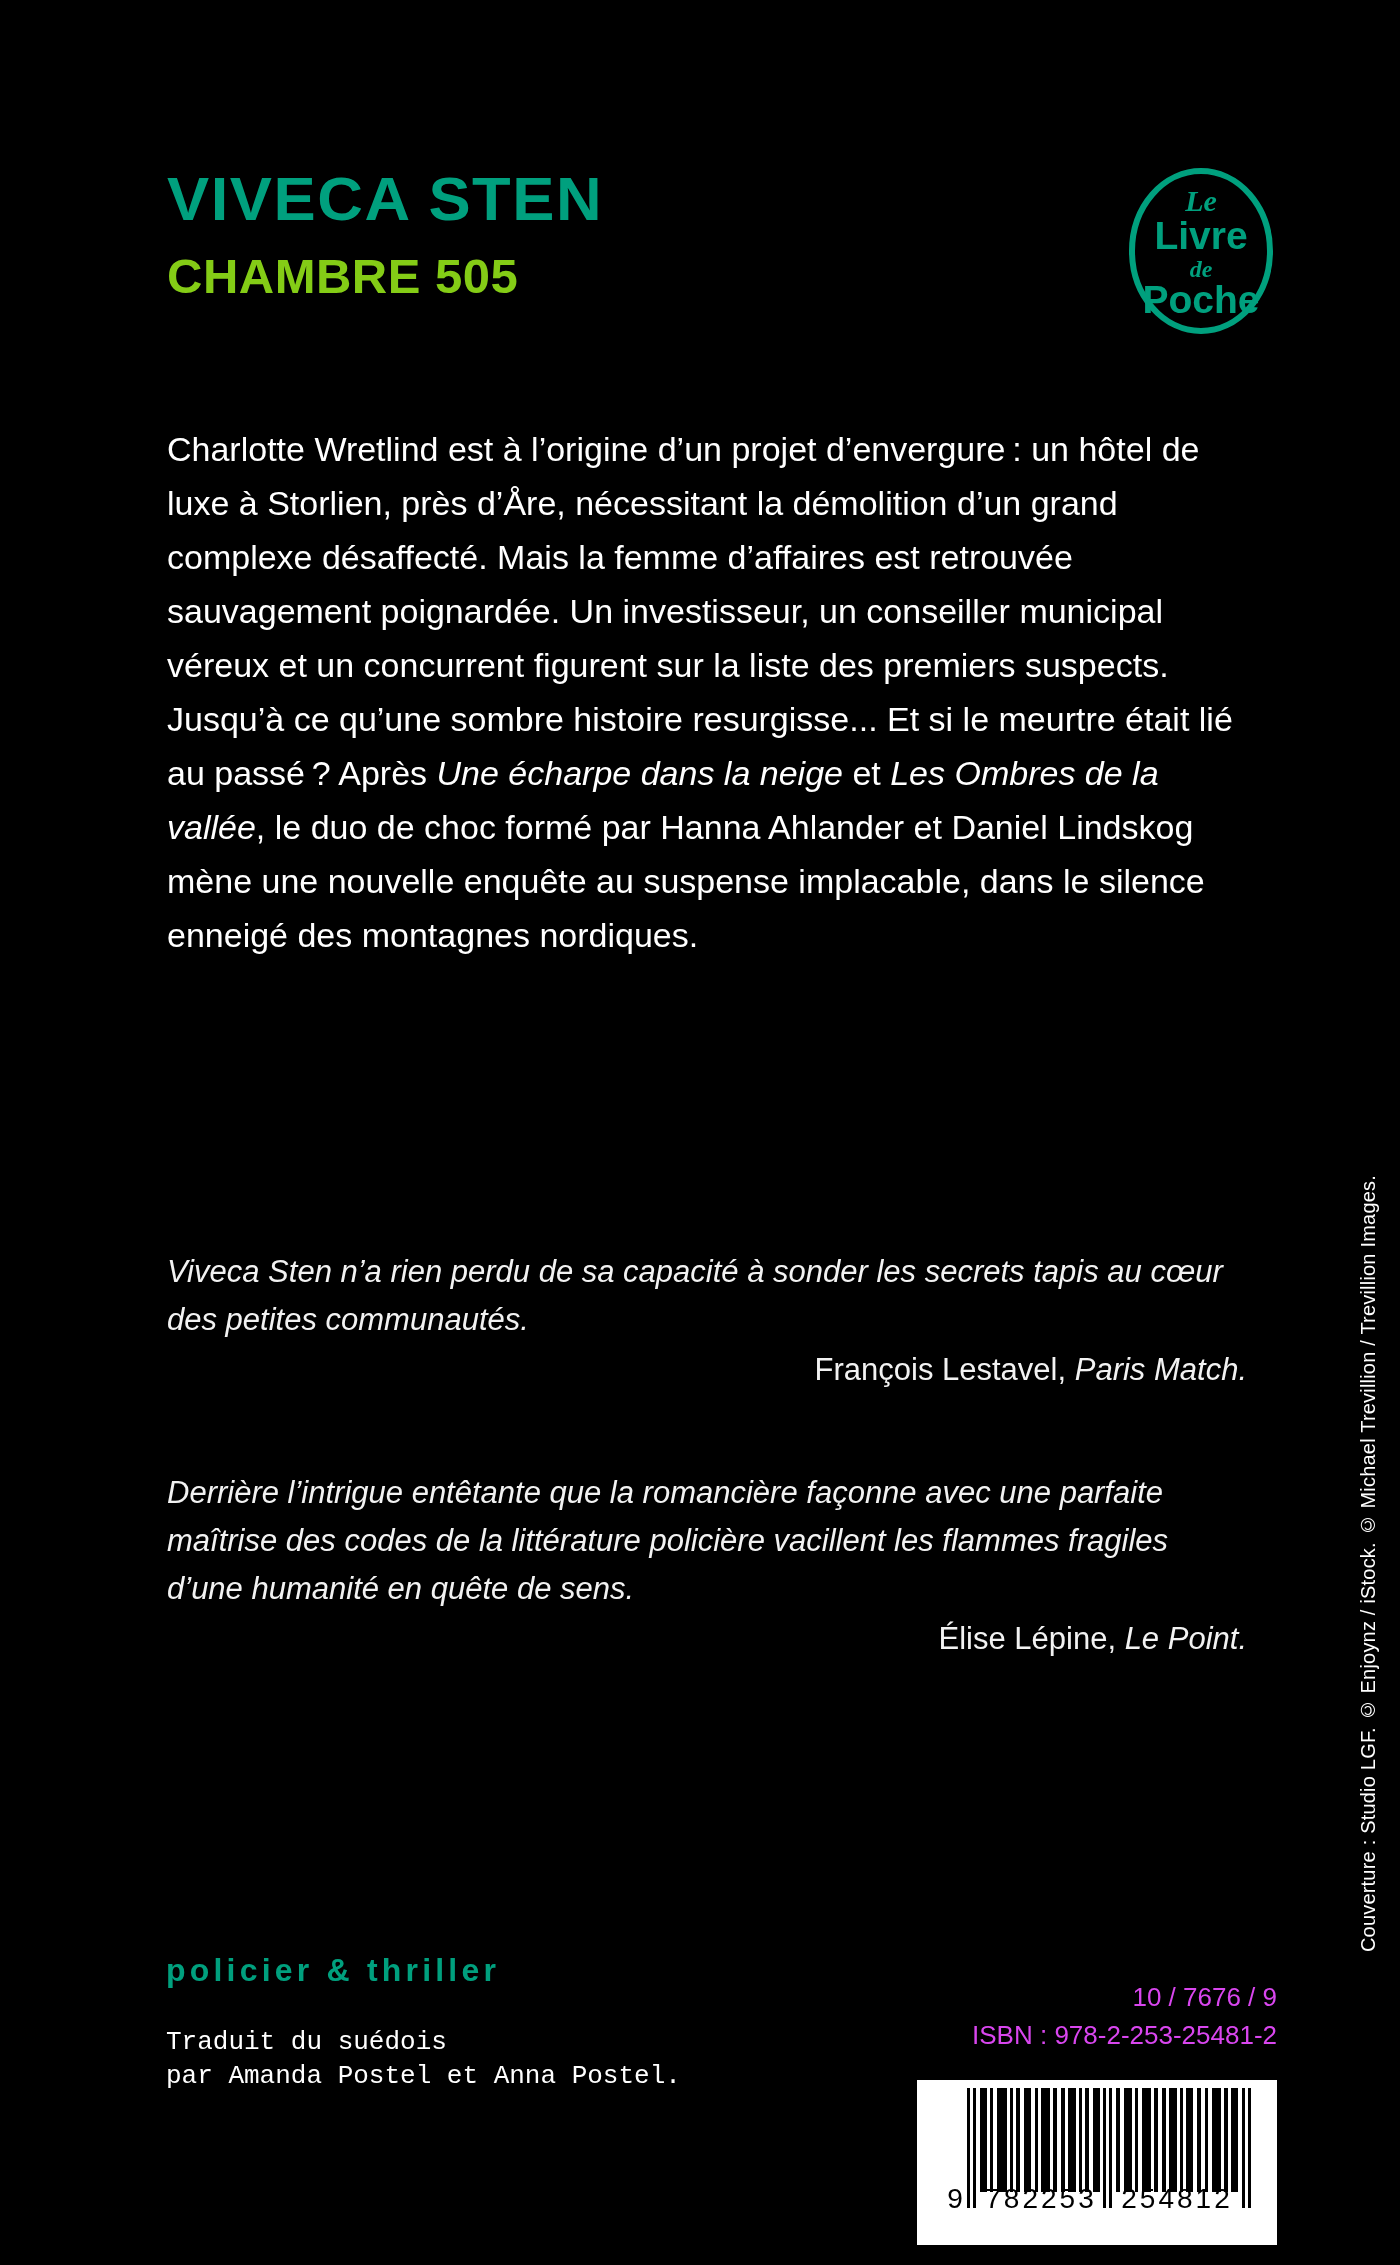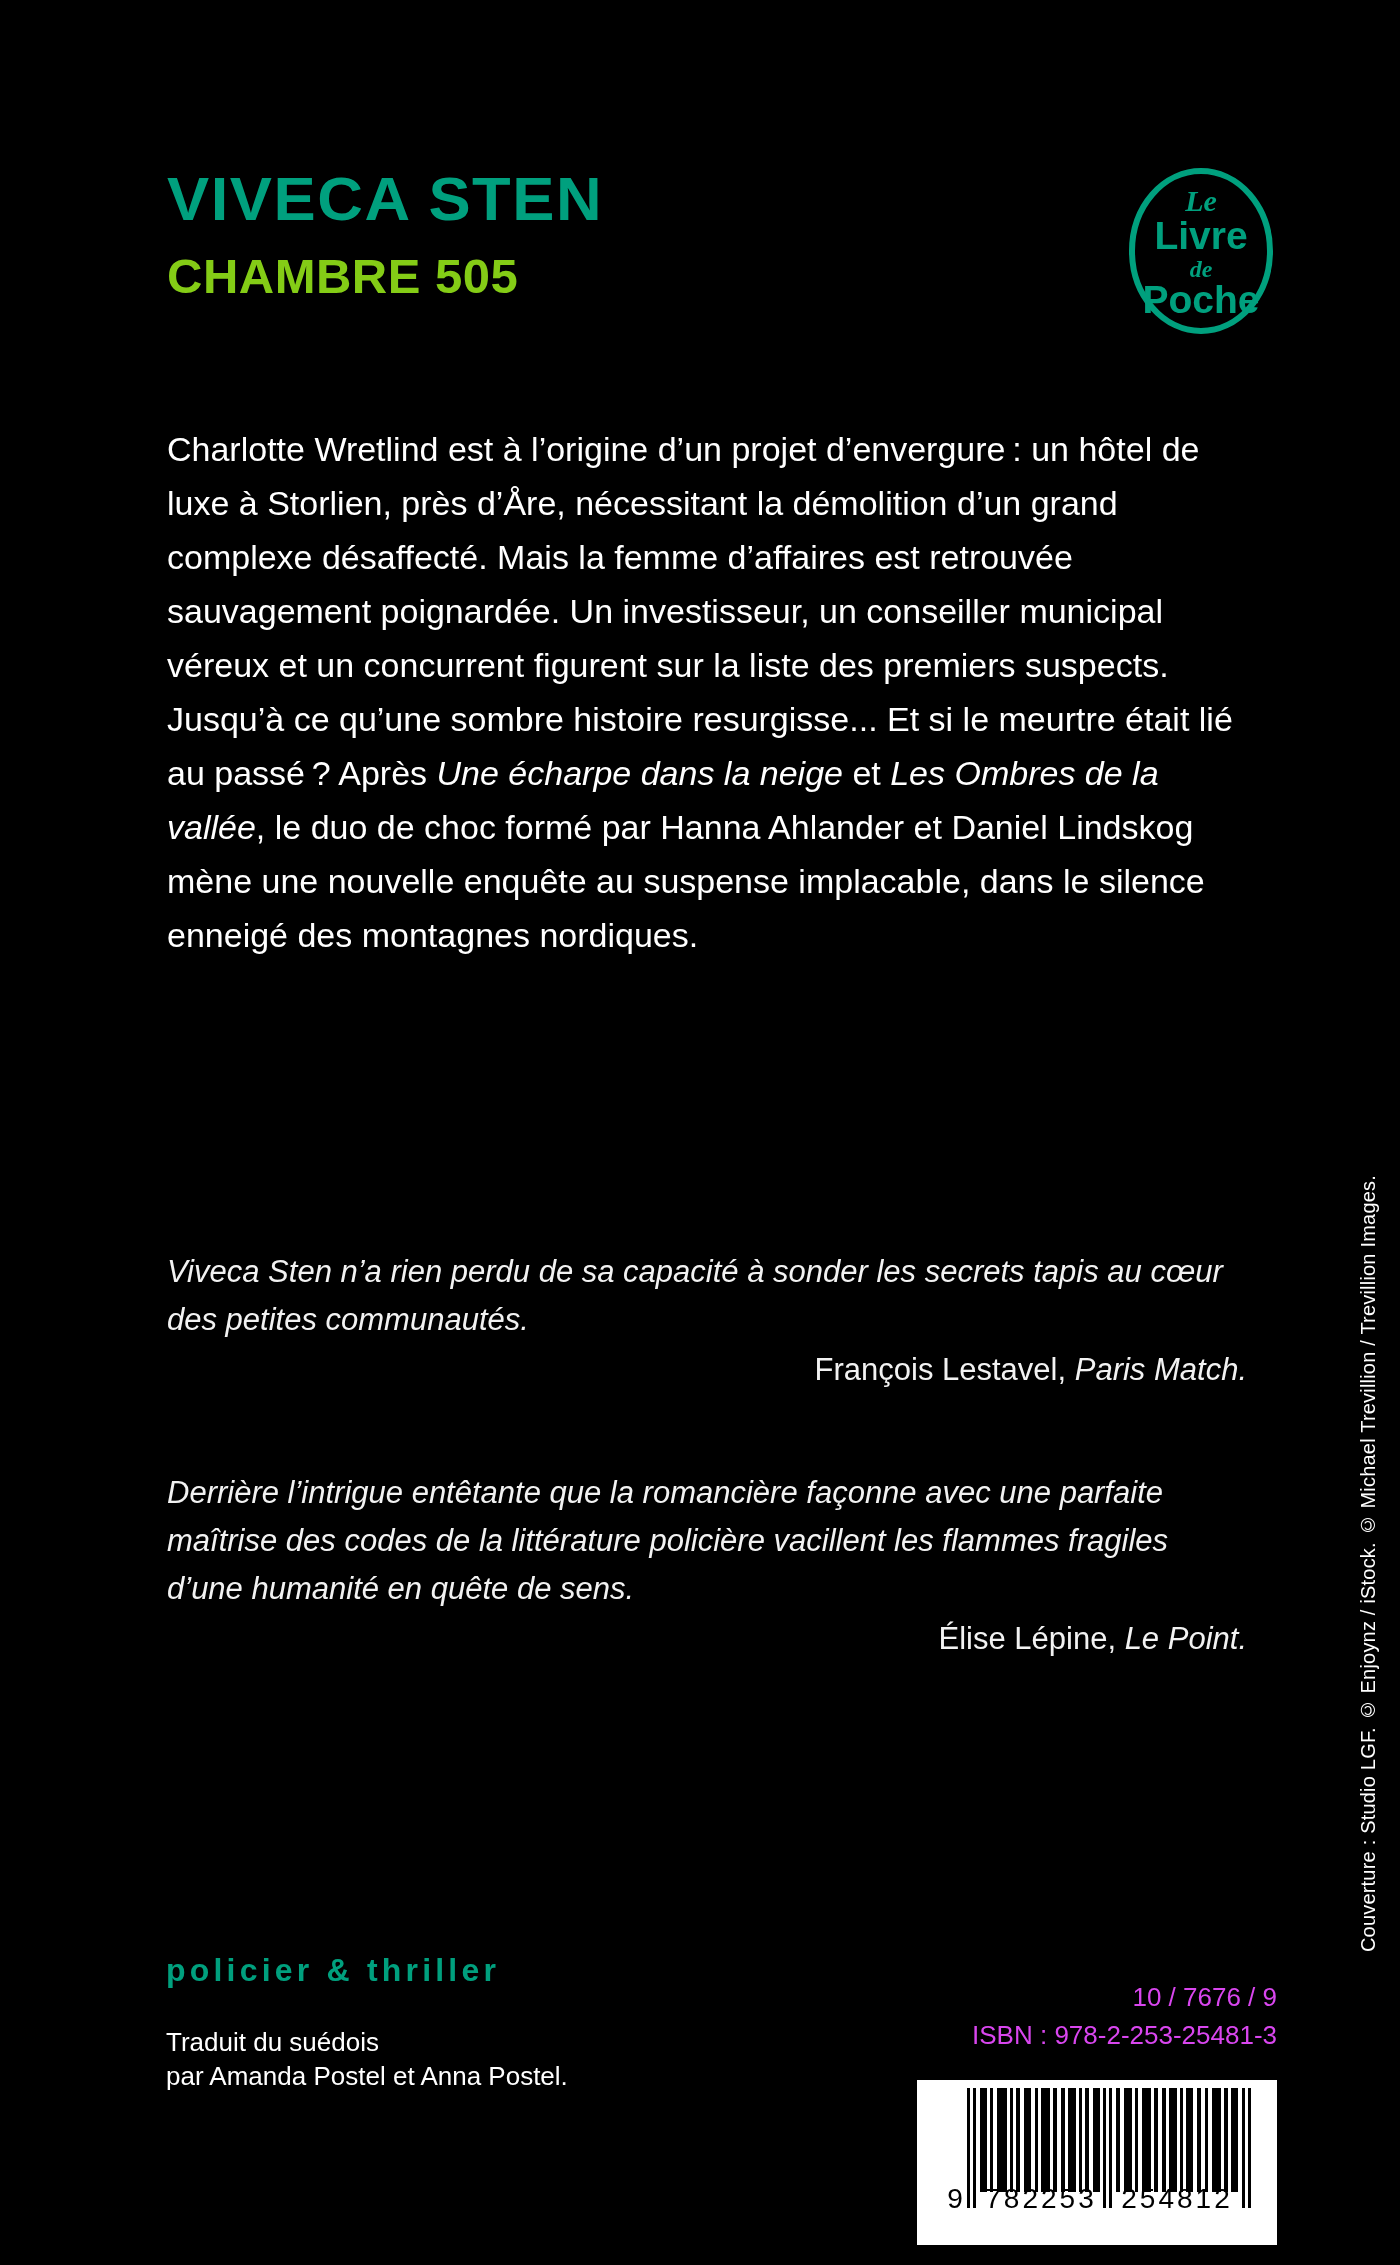--- a/index.html
+++ b/index.html
@@ -120,20 +120,21 @@
     font-weight: bold;
     letter-spacing: 4.2px;
   }
   .translator {
     position: absolute;
     left: 166px;
     top: 2025px;
     font-size: 26px;
     line-height: 34px;
     color: #ffffff;
+    font-family: Liberation Mono, monospace;
   }
 
   .codes {
     position: absolute;
     right: 123px;
     top: 1978px;
     text-align: right;
     font-size: 26px;
     line-height: 38px;
     color: #d946ef;
@@ -189,21 +190,21 @@
   <div class="credit">Couverture : Studio LGF. © Enjoynz / iStock. © Michael Trevillion / Trevillion Images.</div>
 
   <div class="genre">policier &amp; thriller</div>
   <div class="translator">
     <div>Traduit du suédois</div>
     <div>par Amanda Postel et Anna Postel.</div>
   </div>
 
   <div class="codes">
     <div>10 / 7676 / 9</div>
-    <div>ISBN : 978-2-253-25481-3</div>
+    <div>ISBN : 978-2-253-25481-2</div>
   </div>
 
   <div class="barcode">
     <svg viewBox="0 0 360 165" xmlns="http://www.w3.org/2000/svg" aria-hidden="true">
       <rect x="0" y="0" width="360" height="165" fill="#ffffff"></rect>
       <g fill="#000000">
 
         <rect x="50" y="8" width="3" height="120"></rect>
         <rect x="56" y="8" width="3" height="120"></rect>
 

